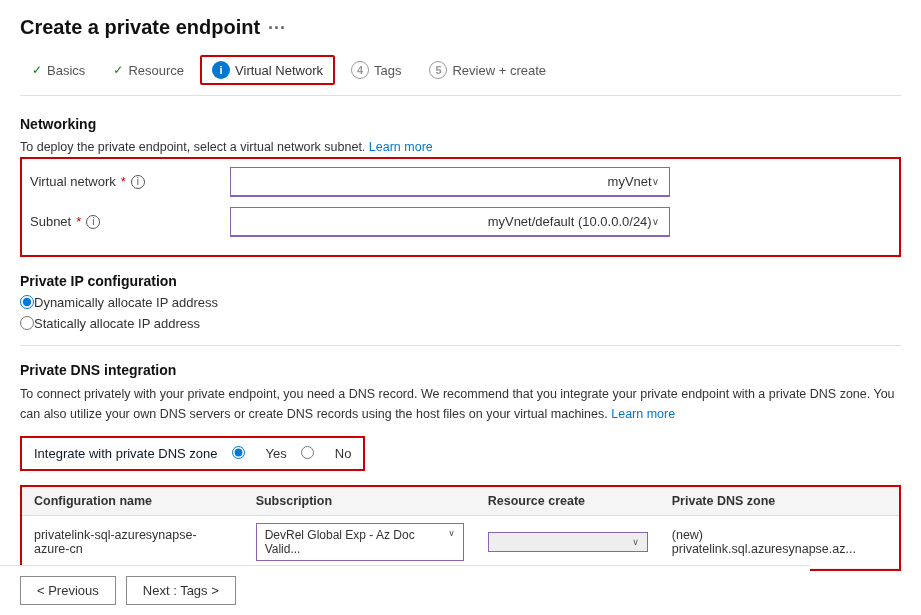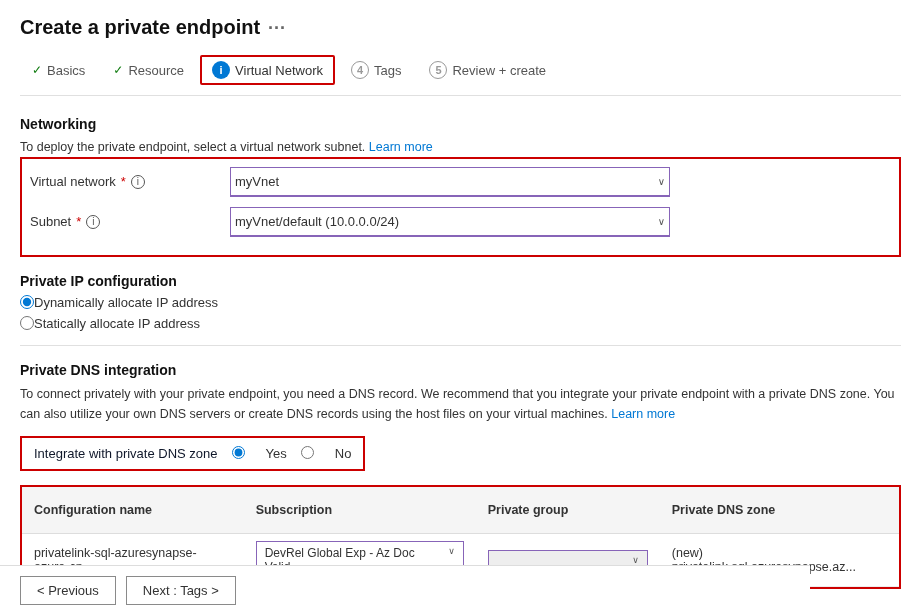--- a/index.html
+++ b/index.html
@@ -122,25 +122,25 @@
       color: #555;
       cursor: pointer;
     }
     .form-control-wrapper {
       flex: 1;
       max-width: 440px;
     }
     .select-field {
       width: 100%;
       border: 1px solid #8a8a8a;
-      padding: 6px 4px;
-      font-size: 13px;
-      display: flex;
-      align-items: center;
-      justify-content: space-between;
+      padding: 6px 10px;
+      font-size: 13px;
+      display: flex;
+      align-items: center;
+      justify-content: flex-end;
       cursor: pointer;
       background: #fff;
     }
     .select-field.highlighted {
       border: 1px solid #8764b8;
       border-bottom: 2px solid #8764b8;
     }
     .select-field .chevron {
       font-size: 10px;
       color: #555;
@@ -198,21 +198,21 @@
       border: 2px solid #c00;
       overflow: hidden;
     }
     .dns-table {
       width: 100%;
       border-collapse: collapse;
     }
     .dns-table th {
       background: #f5f5f5;
       text-align: left;
-      padding: 16px 12px;
+      padding: 7px 12px;
       font-size: 12.5px;
       font-weight: 600;
       color: #333;
       border-bottom: 1px solid #ddd;
     }
     .dns-table td {
       padding: 7px 12px;
       font-size: 12.5px;
       color: #333;
       border-bottom: 1px solid #eee;
@@ -379,21 +379,21 @@
           </label>
         </div>
       </div>
 
       <div class="dns-table-wrapper">
         <table class="dns-table">
           <thead>
             <tr>
               <th>Configuration name</th>
               <th>Subscription</th>
-              <th>Private group</th>
+              <th>Resource create</th>
               <th>Private DNS zone</th>
             </tr>
           </thead>
           <tbody>
             <tr>
               <td>privatelink-sql-azuresynapse-azure-cn</td>
               <td>
                 <div class="select-small">
                   <span>DevRel Global Exp - Az Doc Valid...</span>
                   <span class="chevron">∨</span>

